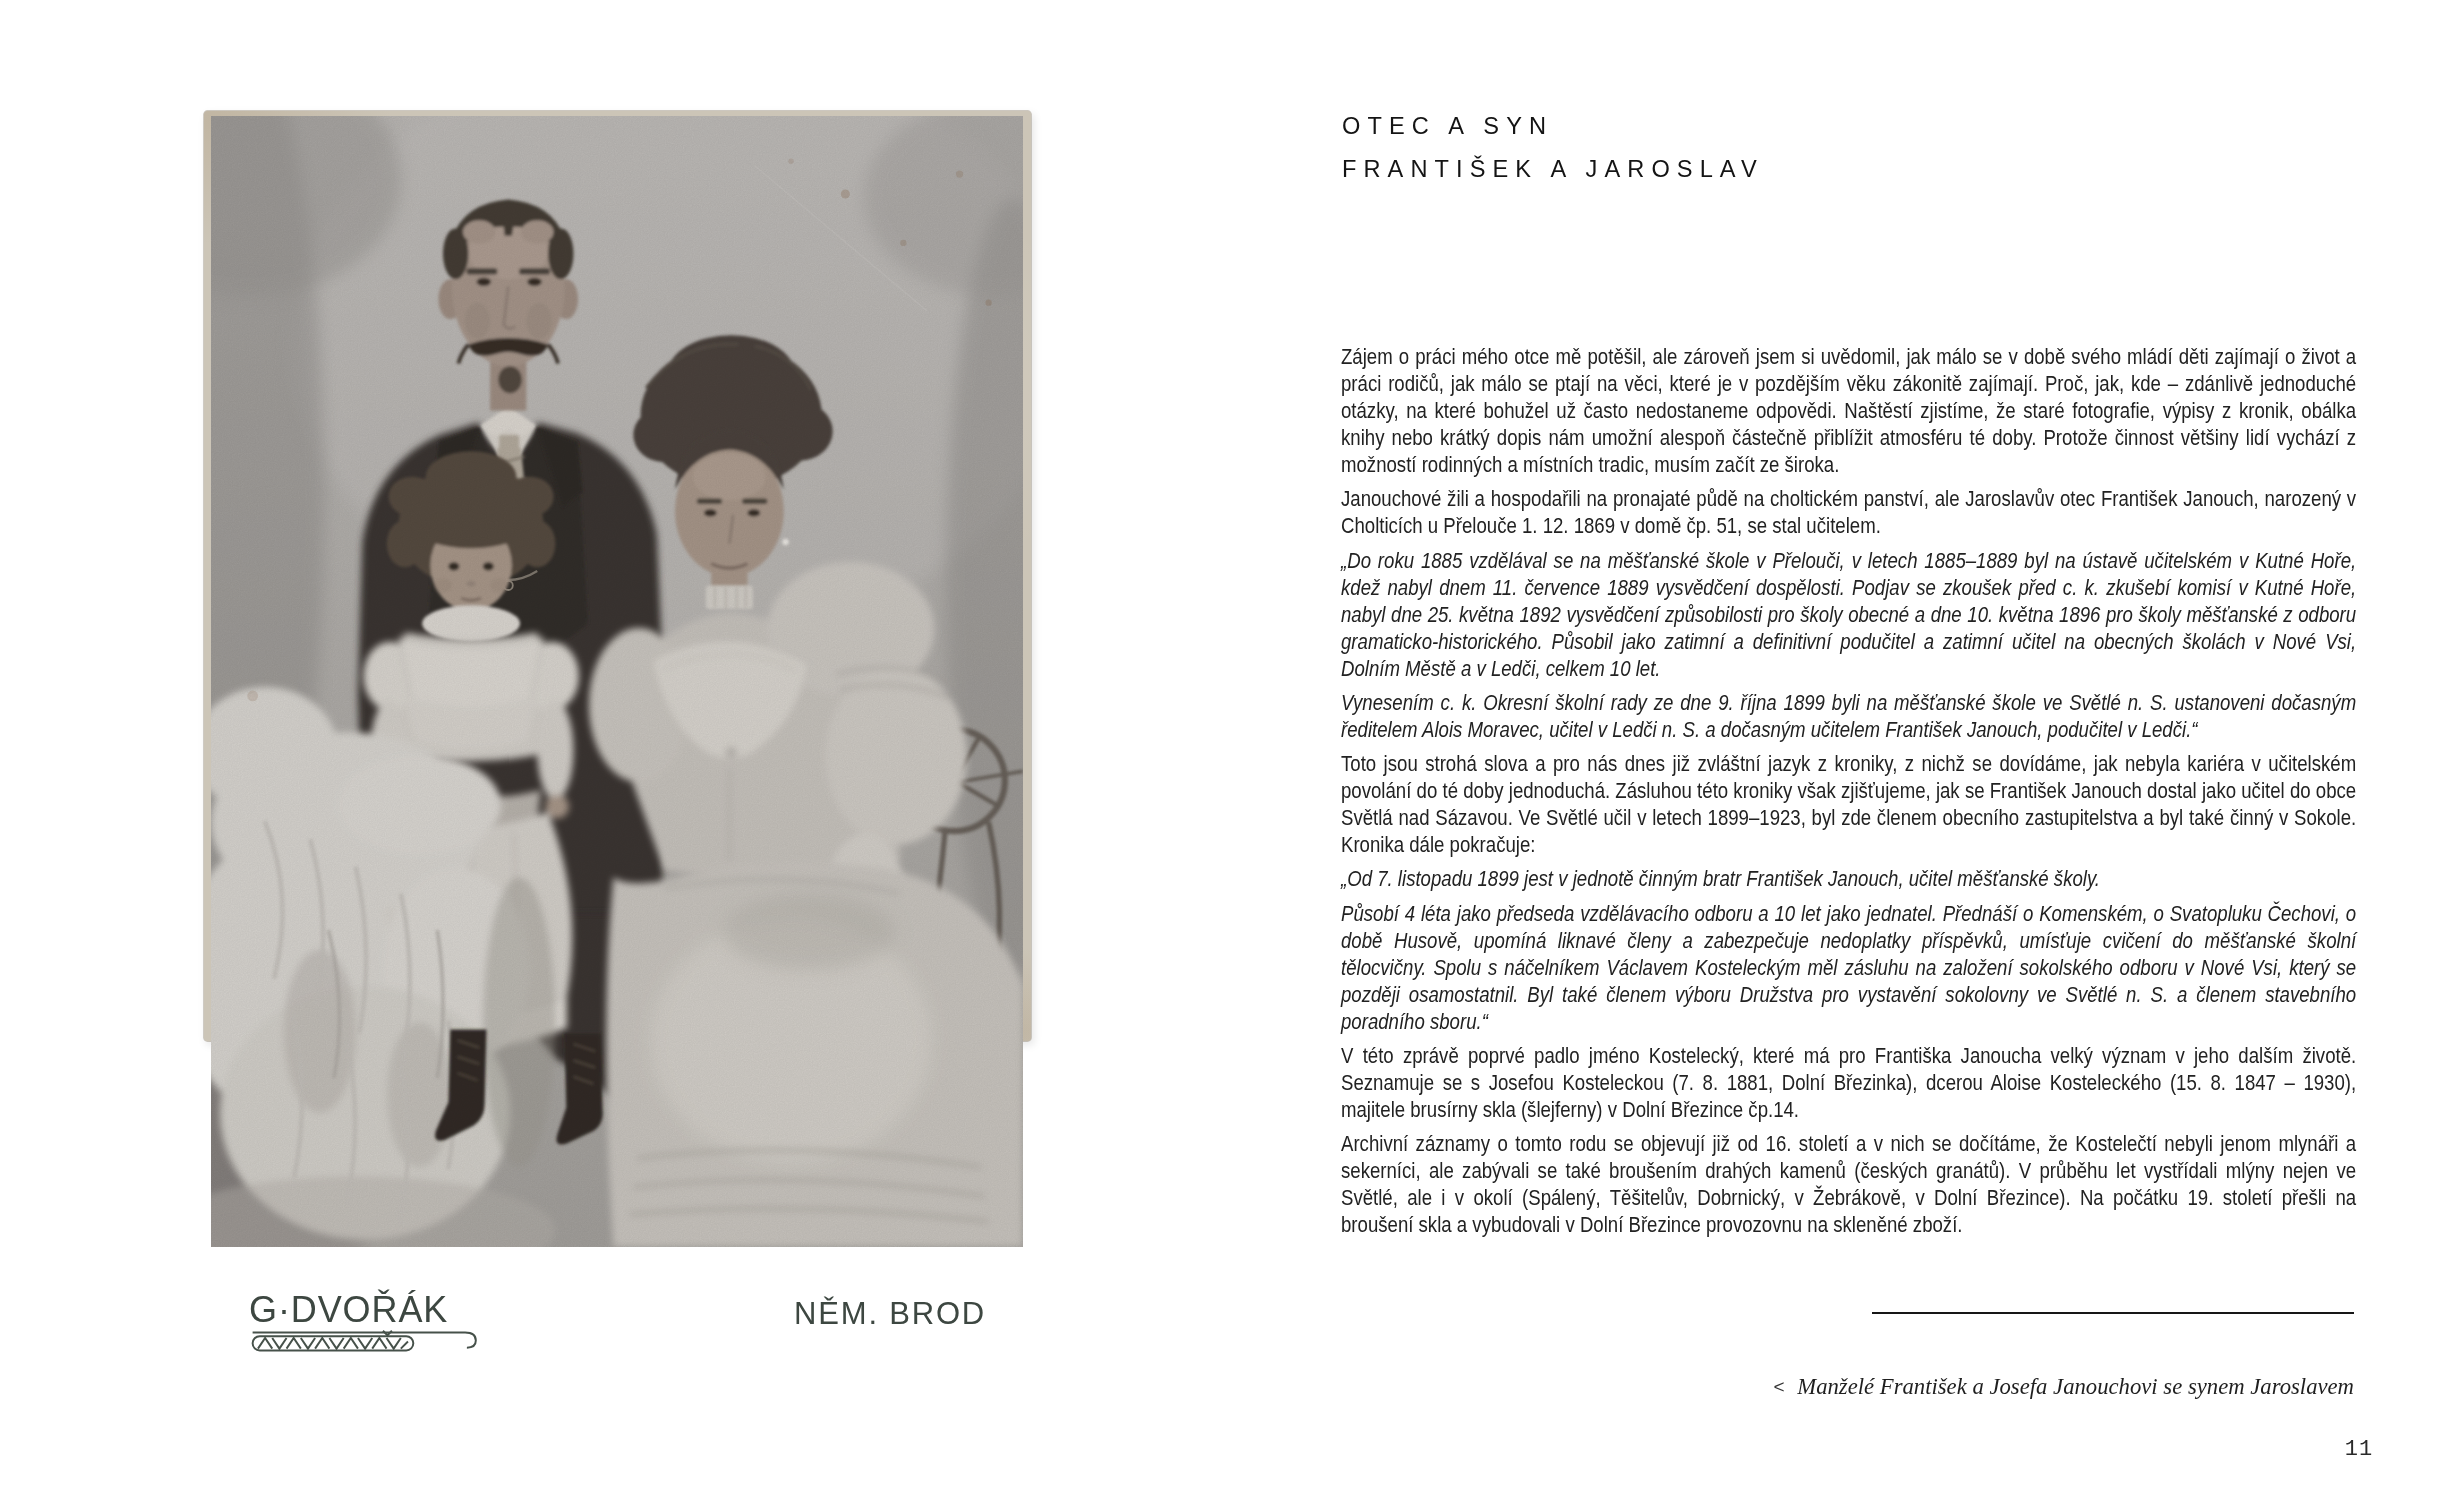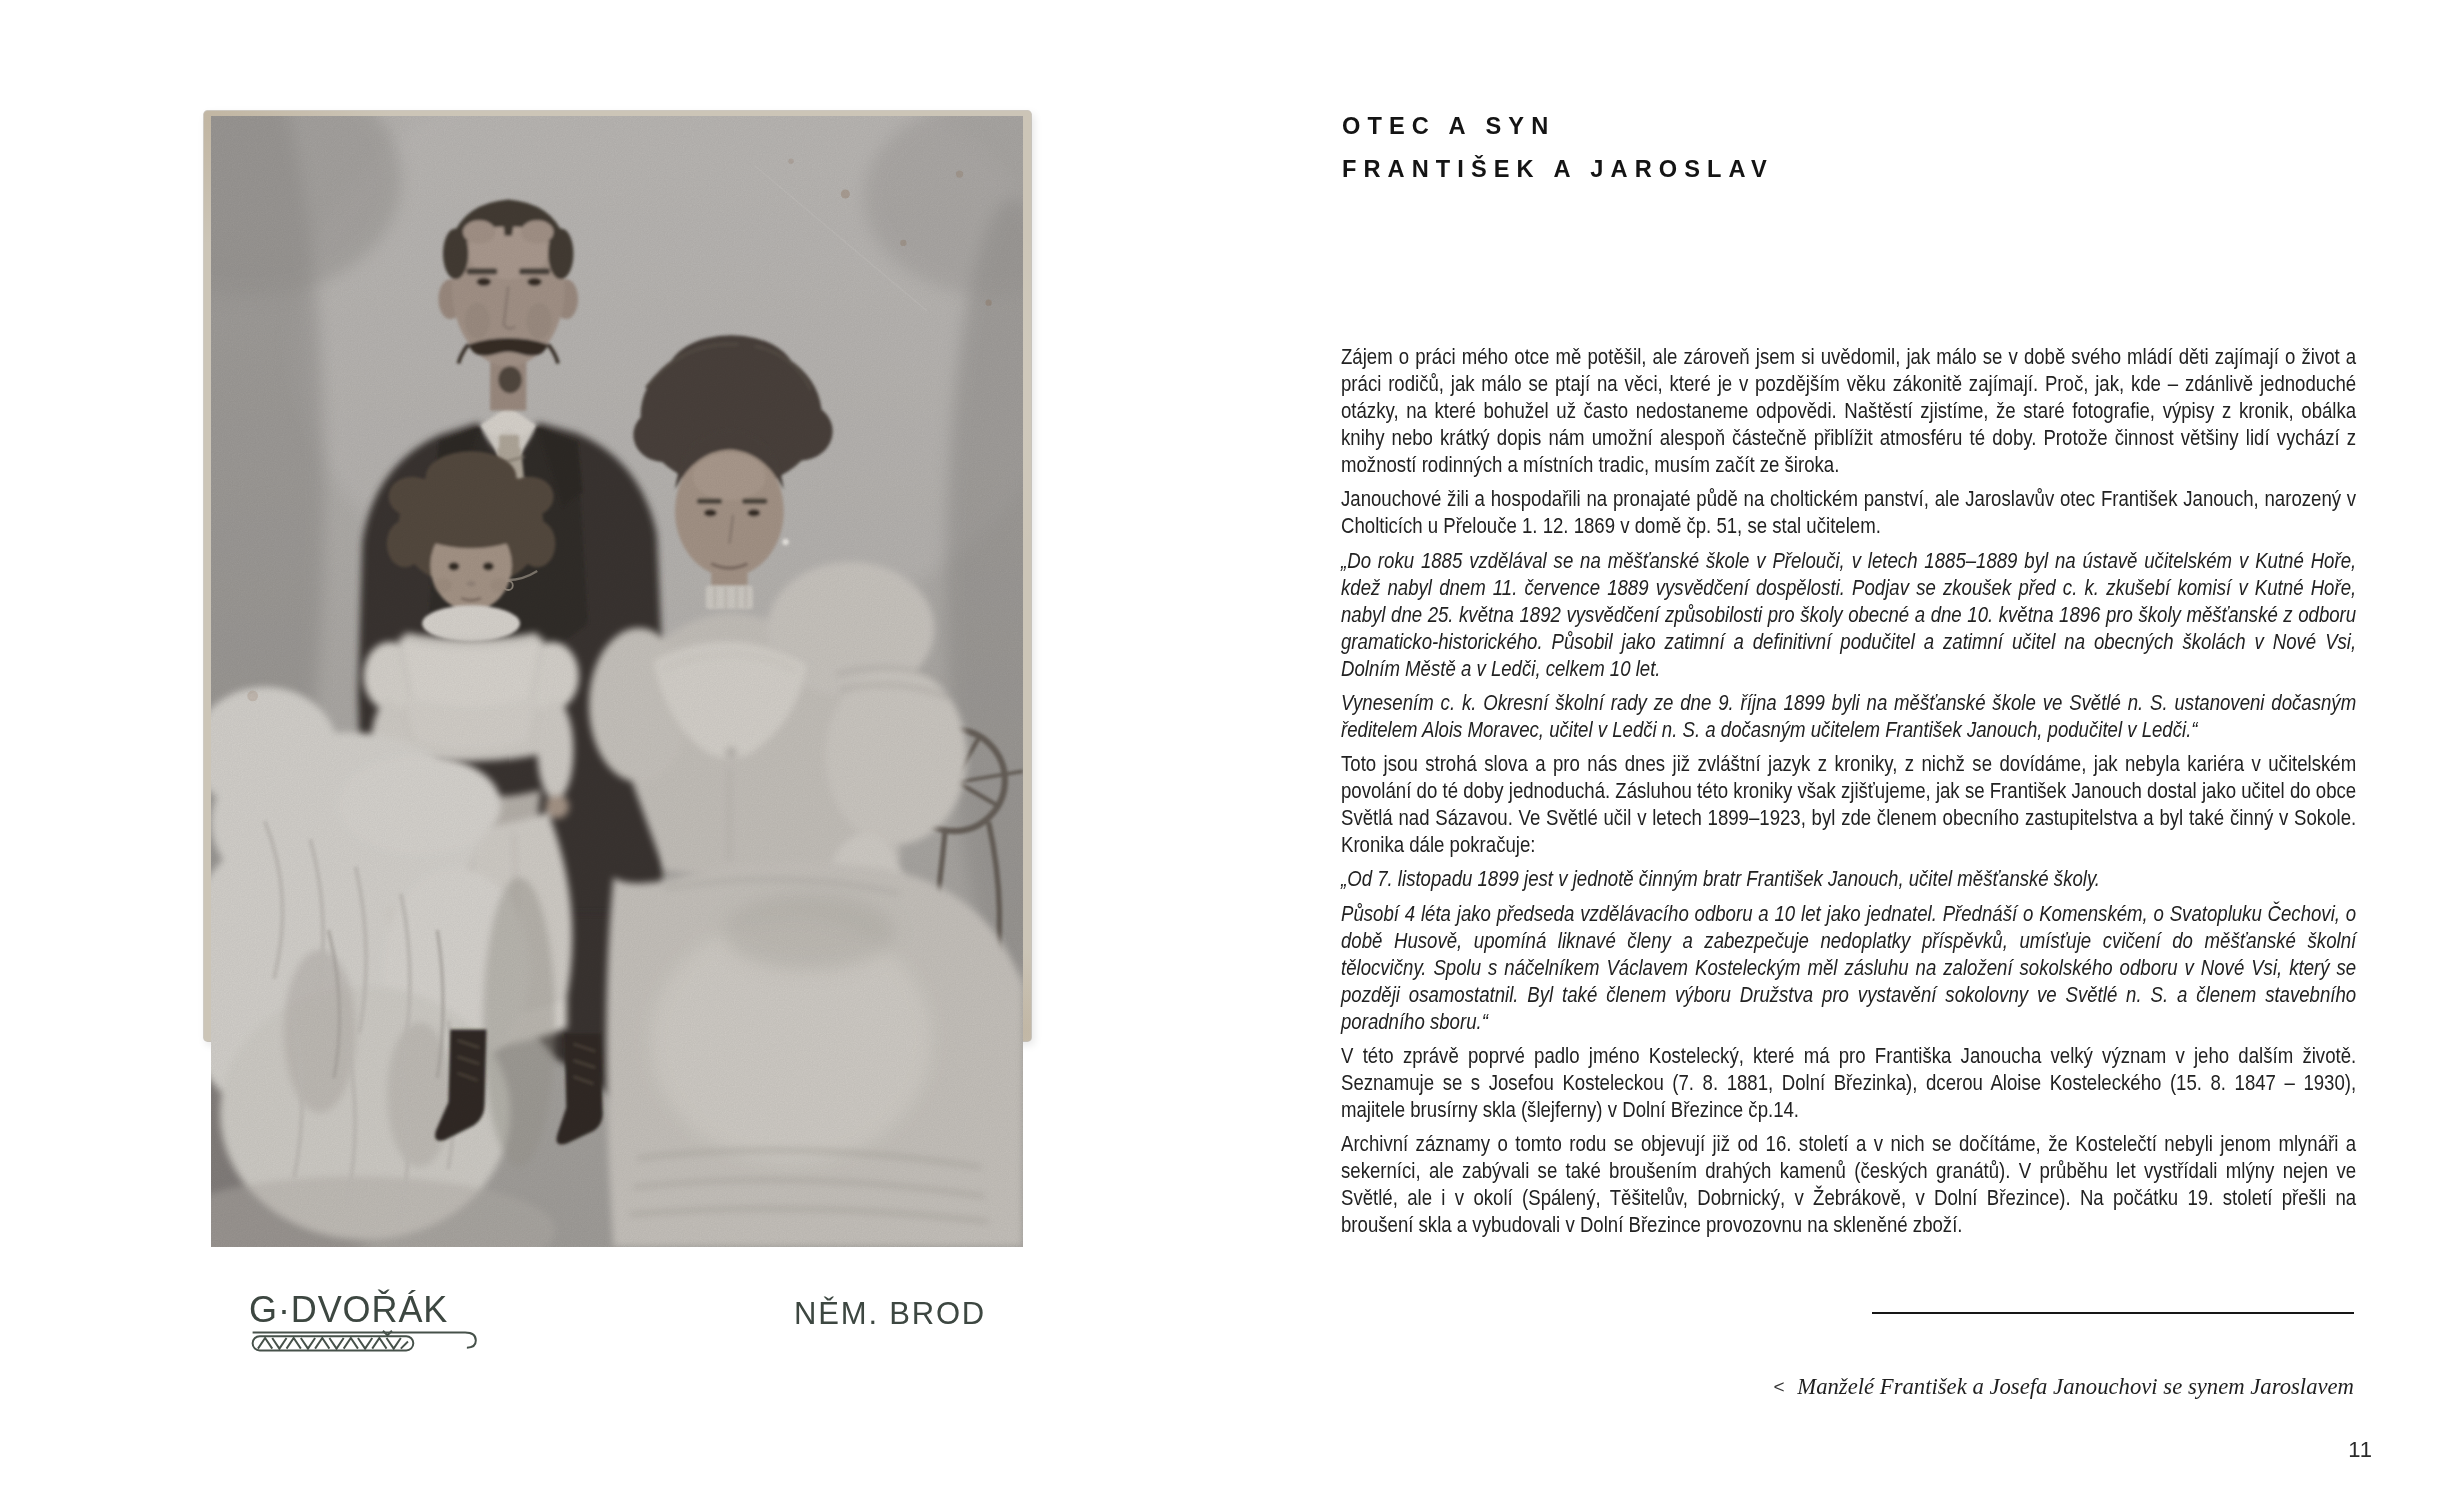--- a/index.html
+++ b/index.html
@@ -31,21 +31,21 @@
   }
   .mount-city{
     position:absolute; right:45px; top:1185px;
     font-size:31px; letter-spacing:1.8px; color:#3d4741;margin-left:37px;
   }
   .mount-ornament{position:absolute; left:45px; top:1218px;}
   
   .title{
     position:absolute; left:1342px; top:105px;
     font-size:23.6px; line-height:43px; letter-spacing:.30em; color:#141414;
-    font-weight:700;
+    font-weight:400;
   }
   .bodytext{
     position:absolute; left:1341px; top:343px; width:1238px;
     transform:scaleX(.82); transform-origin:0 0;
     font-size:22.7px; line-height:27px; color:#222222;
   }
   .bodytext p{margin:0 0 7.3px 0; text-align:justify;}
   .bodytext p.q{font-style:italic;}
   .rule{
     position:absolute; left:1872px; top:1312px; width:482px; height:1.8px;
@@ -55,21 +55,21 @@
     position:absolute; right:108px; top:1374px; white-space:nowrap;
     font-family:"Liberation Serif", serif; font-style:italic;
     font-size:22.7px; color:#1f1f1f;margin-left:18px;
   }
   .caption .marker{
     font-family:"Liberation Sans", sans-serif; font-style:normal;
     font-size:19px; color:#333; margin-right:12.7px; vertical-align:0.9px;
   }
   .pagenum{
     position:absolute; right:89px; top:1437px;
-    font-size:22px; color:#2a2a2a; letter-spacing:0.9px;
+    font-size:22px; color:#2a2a2a; letter-spacing:0.9px;font-family:Liberation Mono, monospace;
   }
 </style>
 </head>
 <body>
 
 <div class="spread">
 
   <div>
     <div class="photo-card">
 

